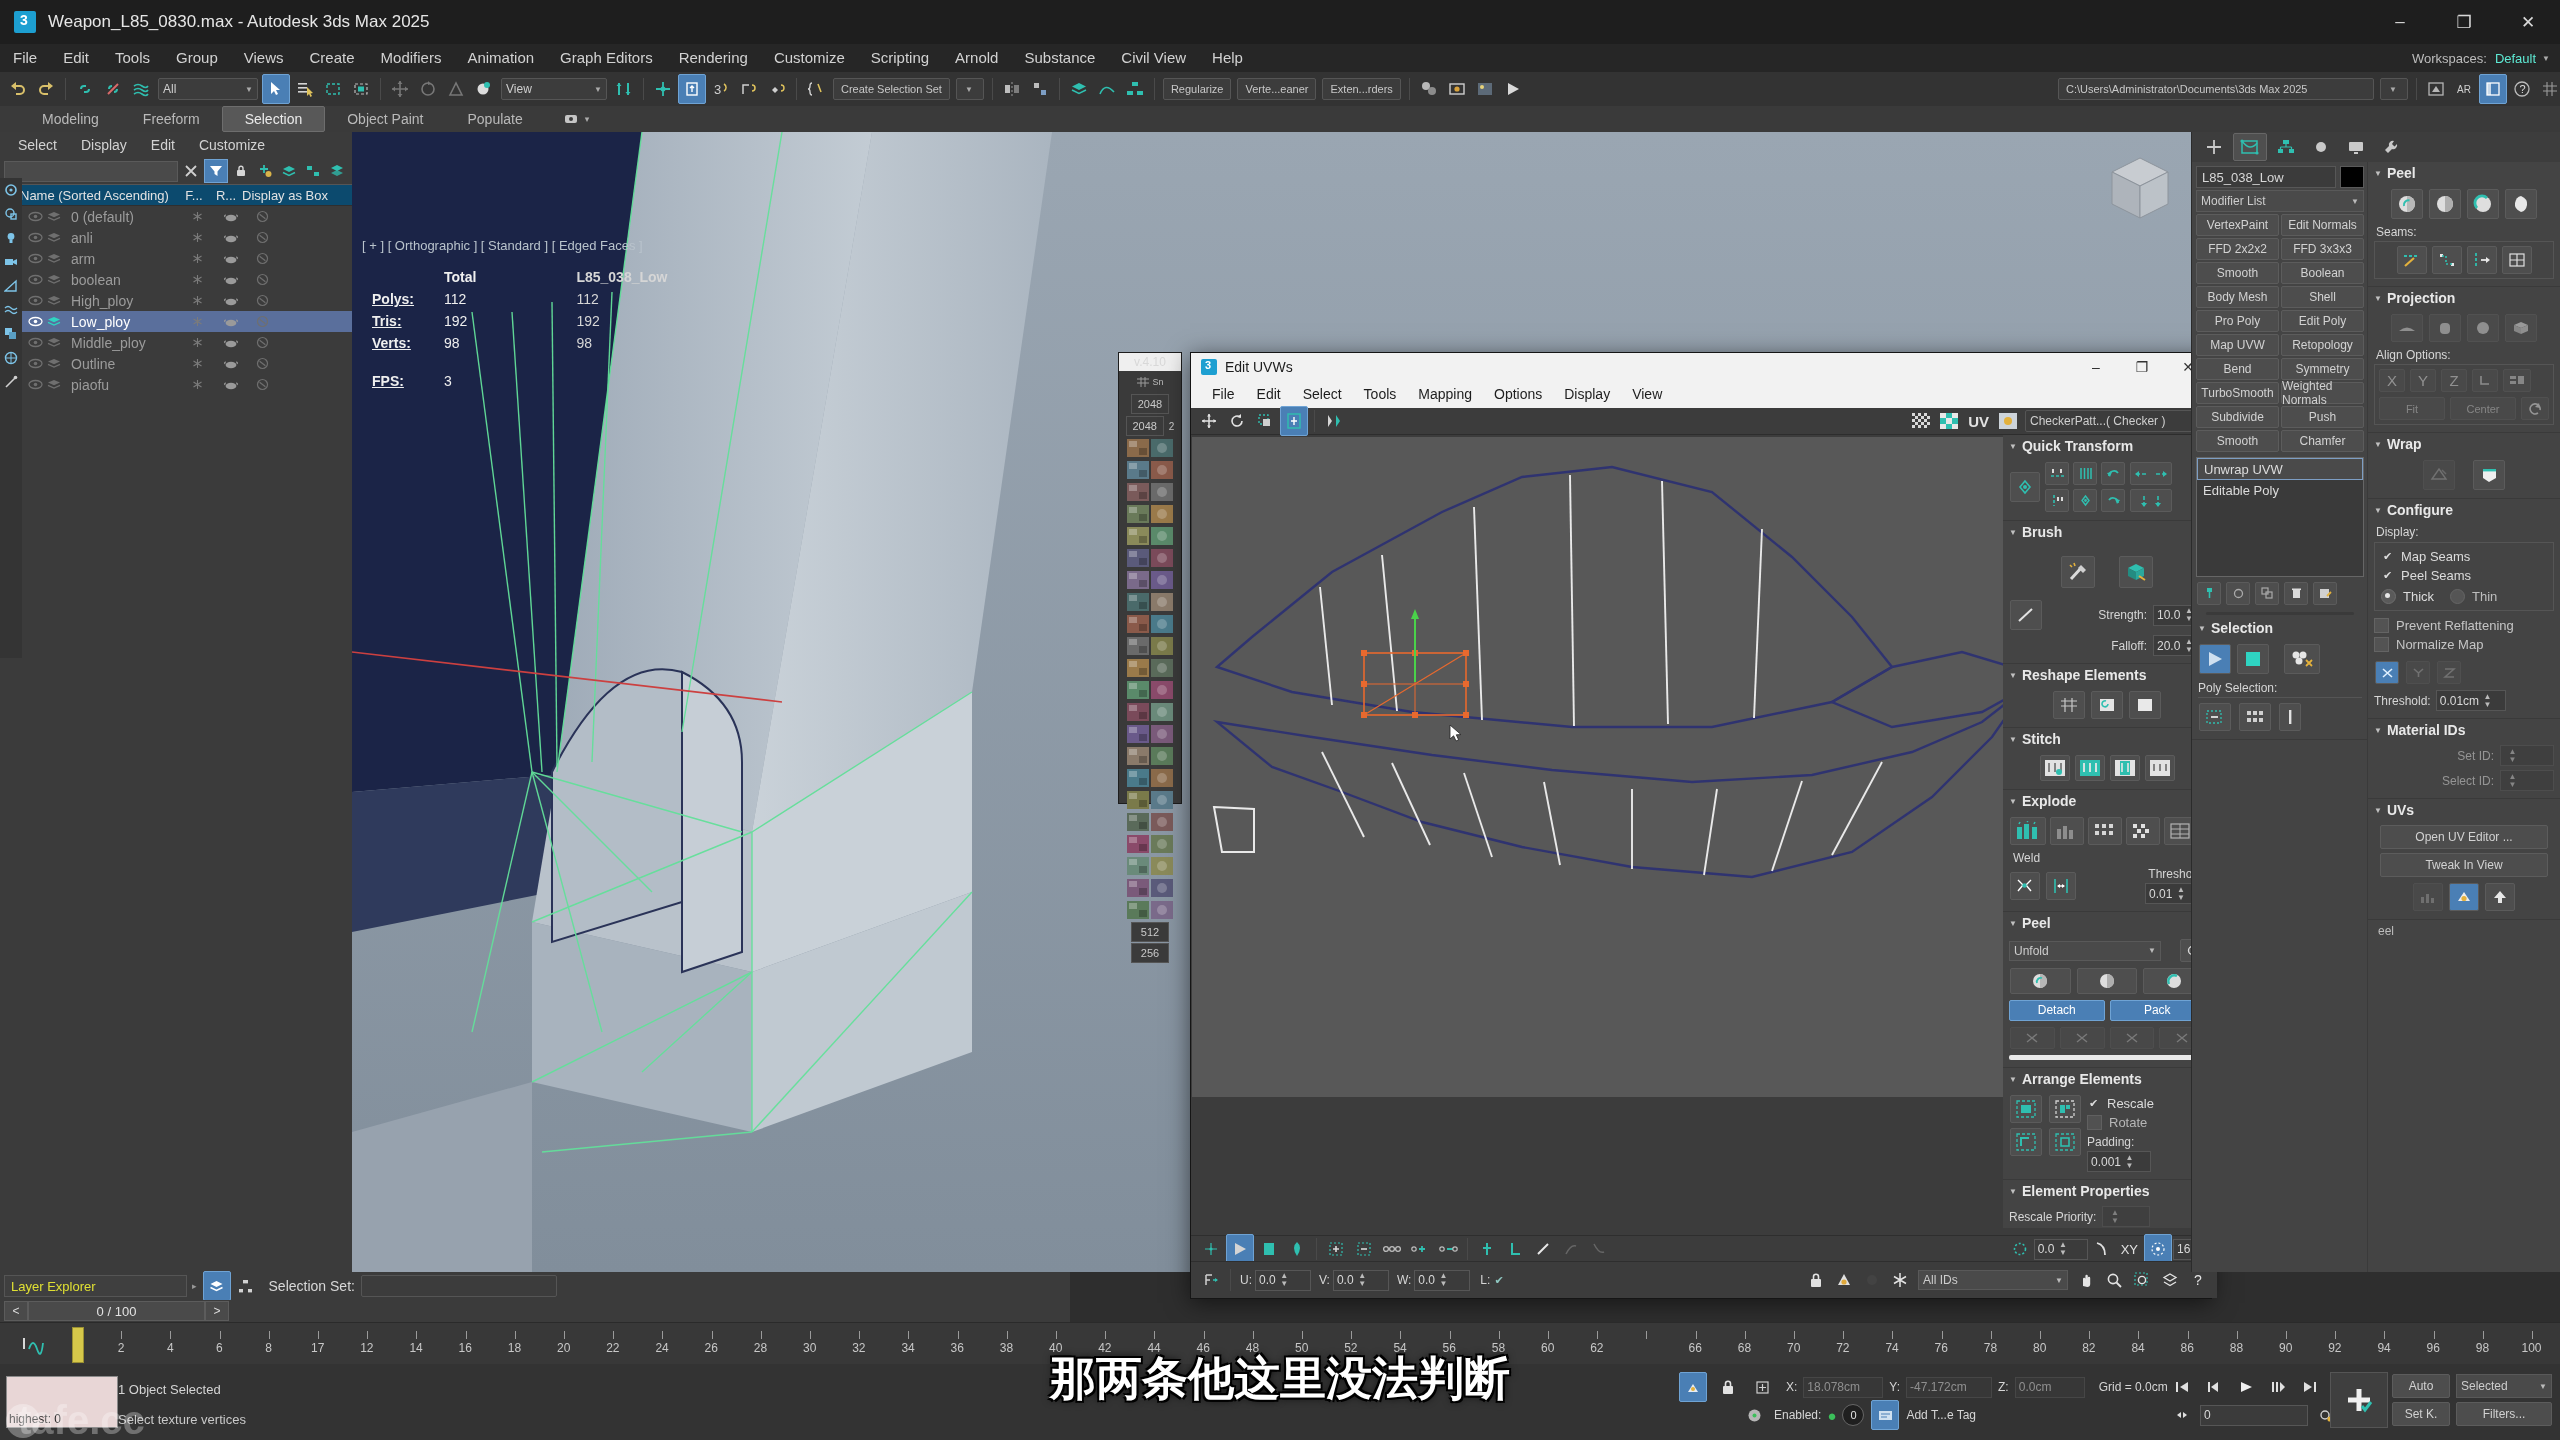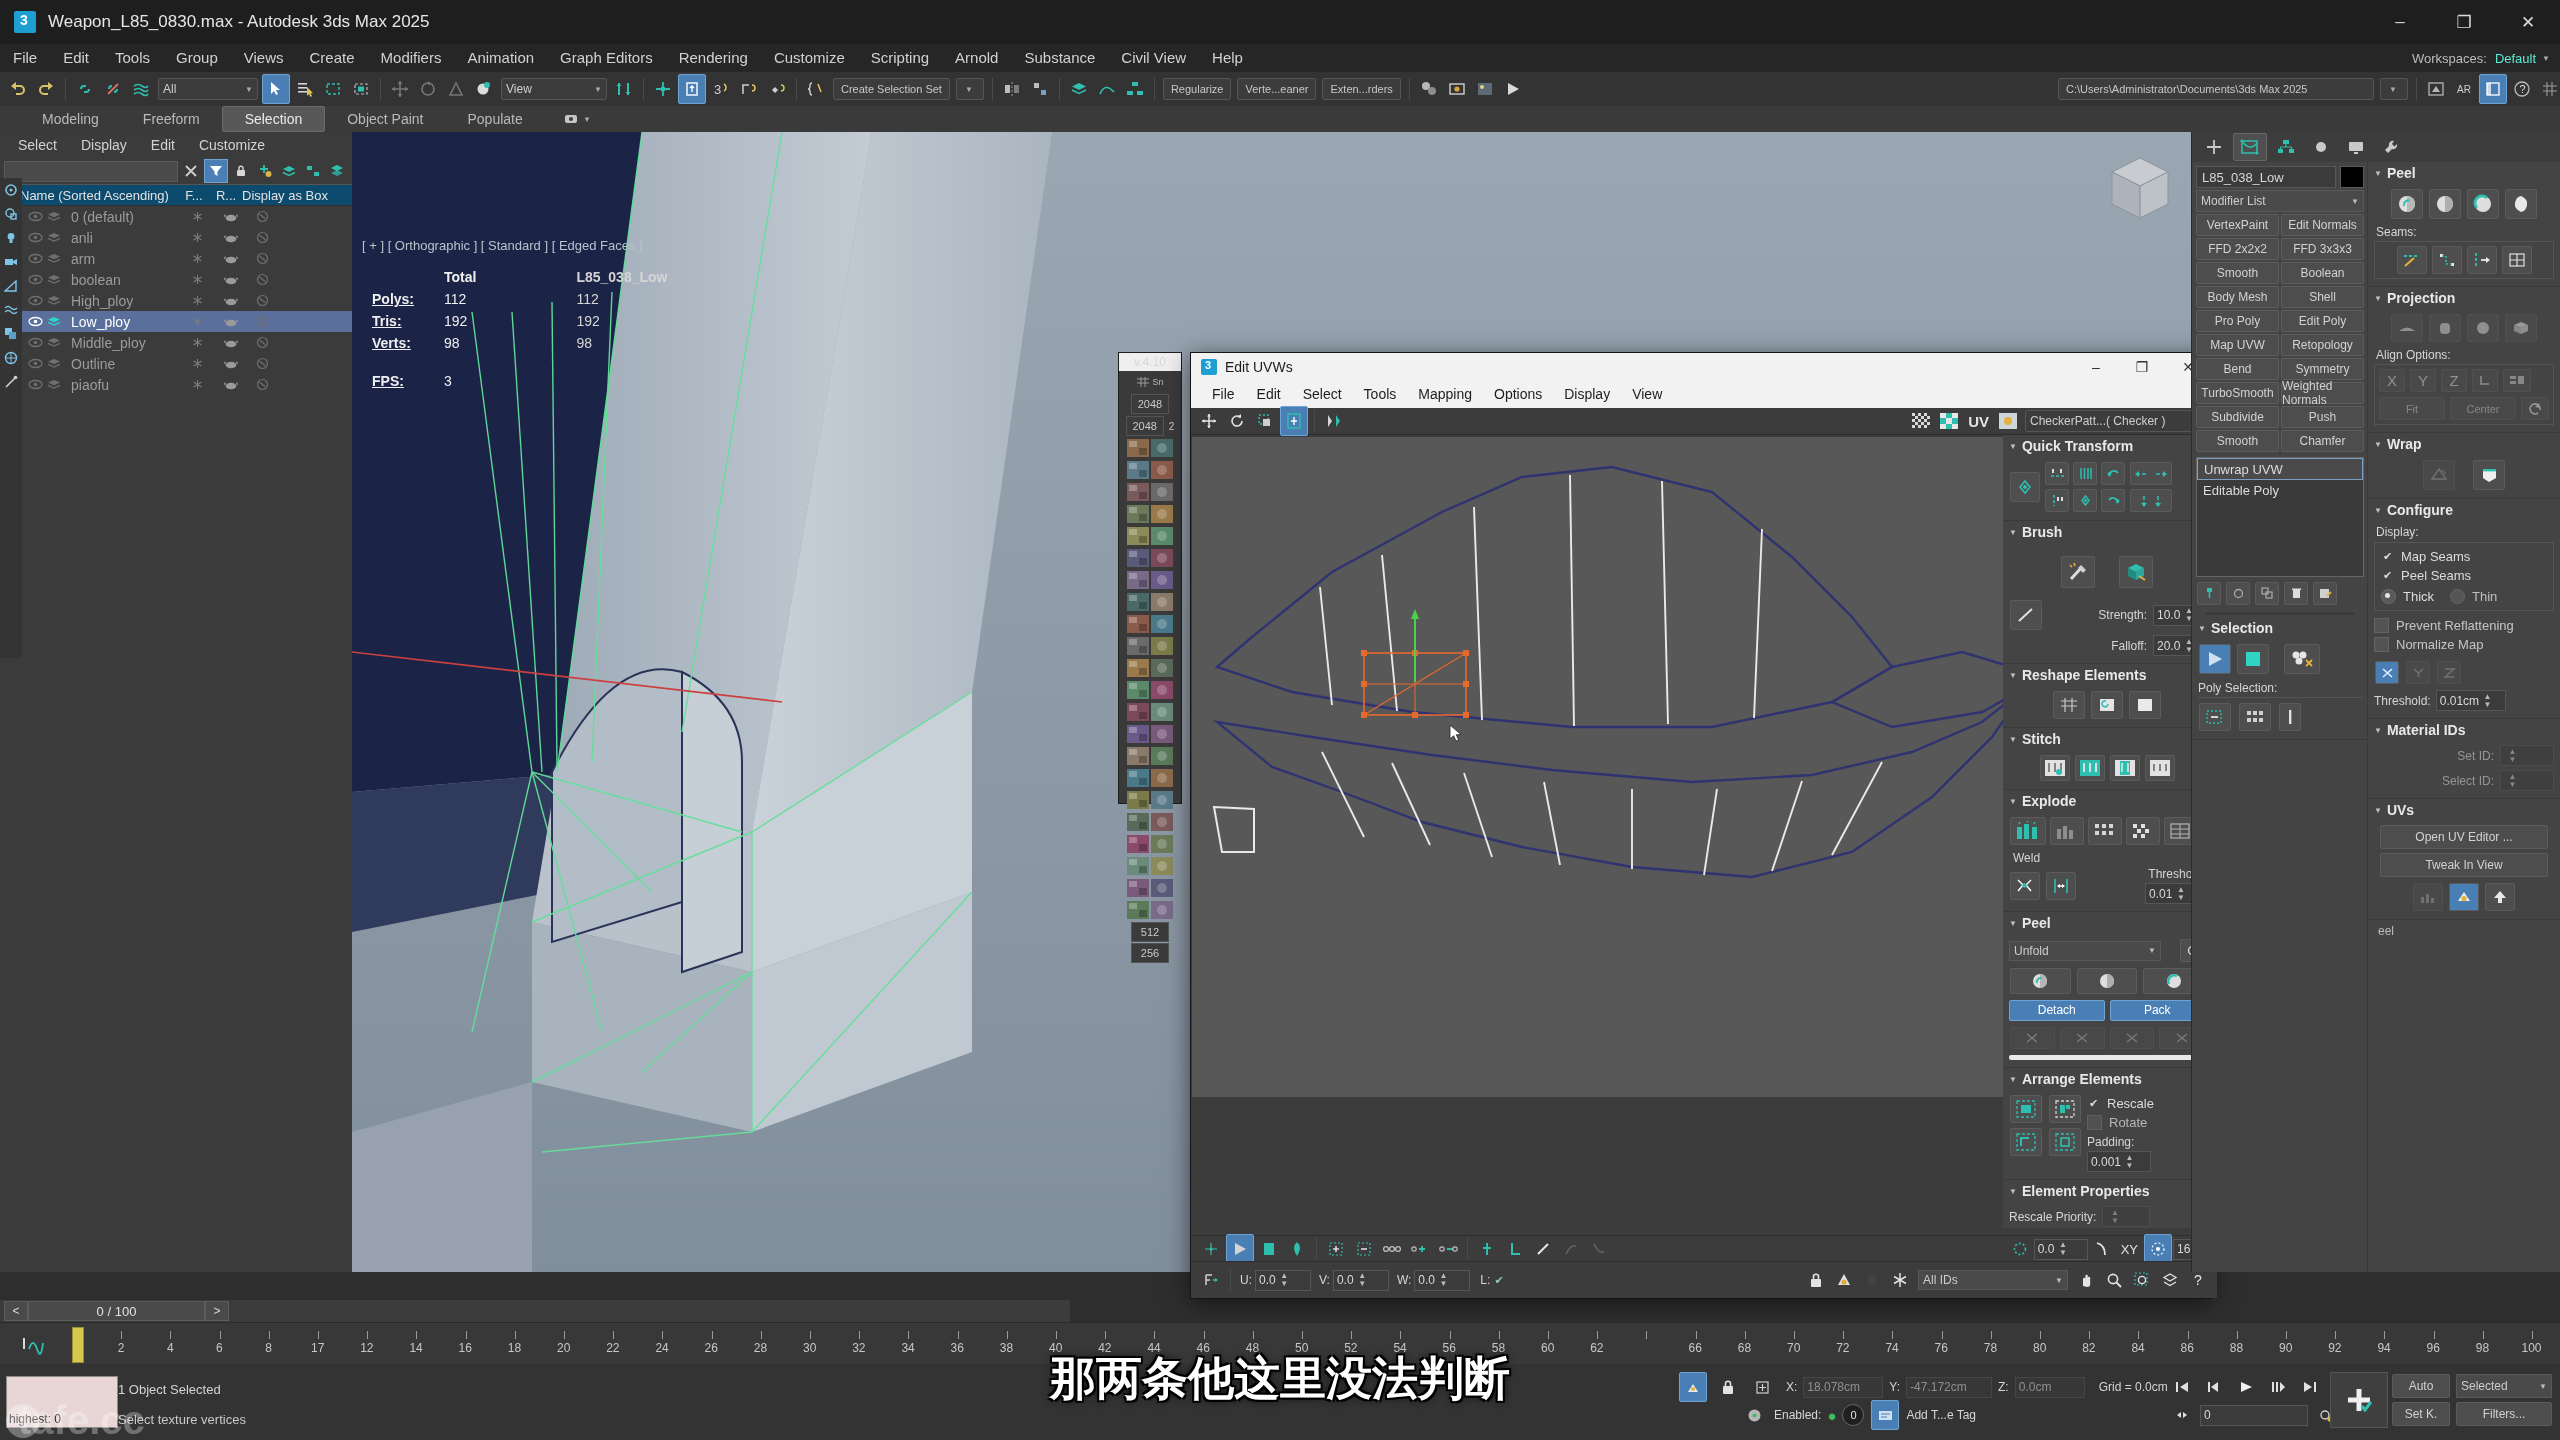--- a/index.html
+++ b/index.html
@@ -2521,20 +2521,39 @@
                   <path d="M9 2 L15 9 L11 9 L11 14 L7 14 L7 9 L3 9 Z" fill="#e8e8e8"></path>
                 </svg>
               </div>
           </div>
         </div>
       </div>
       <div style="font-size:12px;color:#bdbdbd;padding:4px 0 0 10px">eel</div>
     </div>
   </div>
 
+  <div id="tl-top" class="abs">
+    <div id="tl-left-lbl">Layer Explorer</div>
+    <div style="font-size:9px;color:#999;margin:0 5px">▸</div>
+    <div class="tbtn on">
+        <svg width="15" height="15" viewBox="0 0 15 15">
+          <path d="M7.5 2 L13.5 5 L7.5 8 L1.5 5 Z" fill="#fff"></path>
+          <path d="M1.5 8.5 L7.5 11.5 L13.5 8.5" stroke="#fff" stroke-width="1.4" fill="none"></path>
+        </svg>
+      </div>
+    <div class="tbtn">
+        <svg width="15" height="15" viewBox="0 0 15 15">
+          <rect x="5" y="1" width="5" height="3.4" fill="#d2d2d2"></rect>
+          <rect x="1" y="10" width="4" height="3.4" fill="#d2d2d2"></rect>
+          <rect x="10" y="10" width="4" height="3.4" fill="#d2d2d2"></rect>
+        </svg>
+      </div>
+    <div style="font-size:14px;color:#d8d8d8;margin-left:9px">Selection Set:</div>
+    <div class="tpill" style="width:180px;margin-left:6px"></div>
+  </div>
   <div id="tl-frame" class="abs">
     <div style="width:22px;height:18px;background:#4a4a4a;border:1px solid #5c5c5c;display:flex;align-items:center;justify-content:center;font-size:12px;color:#ddd;margin-left:4px">&lt;</div>
     <div style="width:175px;height:18px;background:#4a4a4a;border:1px solid #5c5c5c;display:flex;align-items:center;justify-content:center;font-size:13px;color:#e2e2e2">0 / 100</div>
     <div style="width:22px;height:18px;background:#4a4a4a;border:1px solid #5c5c5c;display:flex;align-items:center;justify-content:center;font-size:12px;color:#ddd">&gt;</div>
   </div>
 
   <div id="ruler" class="abs">
     <div style="position:absolute;left:0;top:0;width:68px;height:42px;display:flex;align-items:center;justify-content:center">
       <svg width="26" height="22" viewBox="0 0 26 22">
           <path d="M3 16 V5" stroke="#d8d8d8" stroke-width="2"></path>

